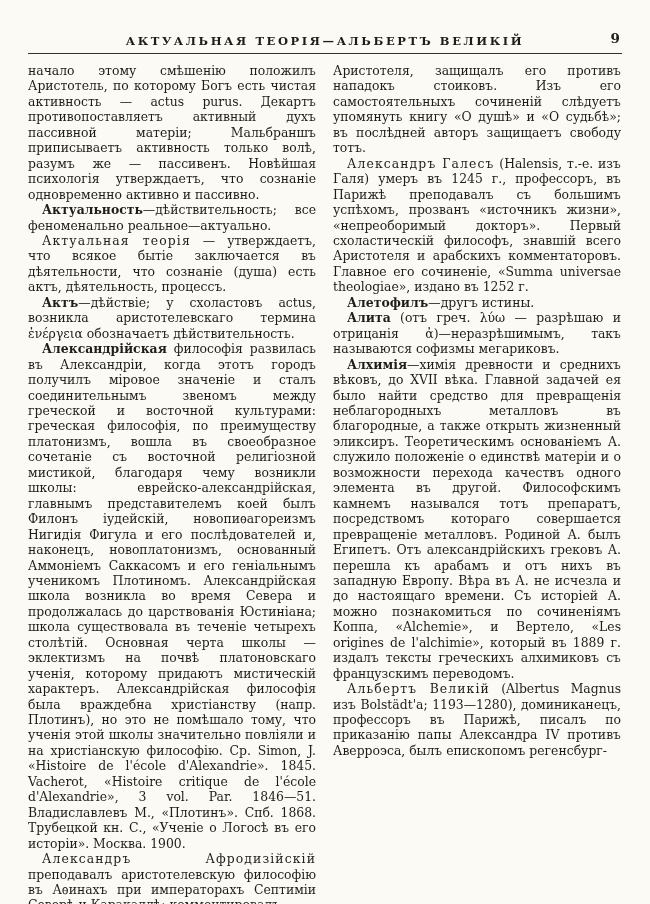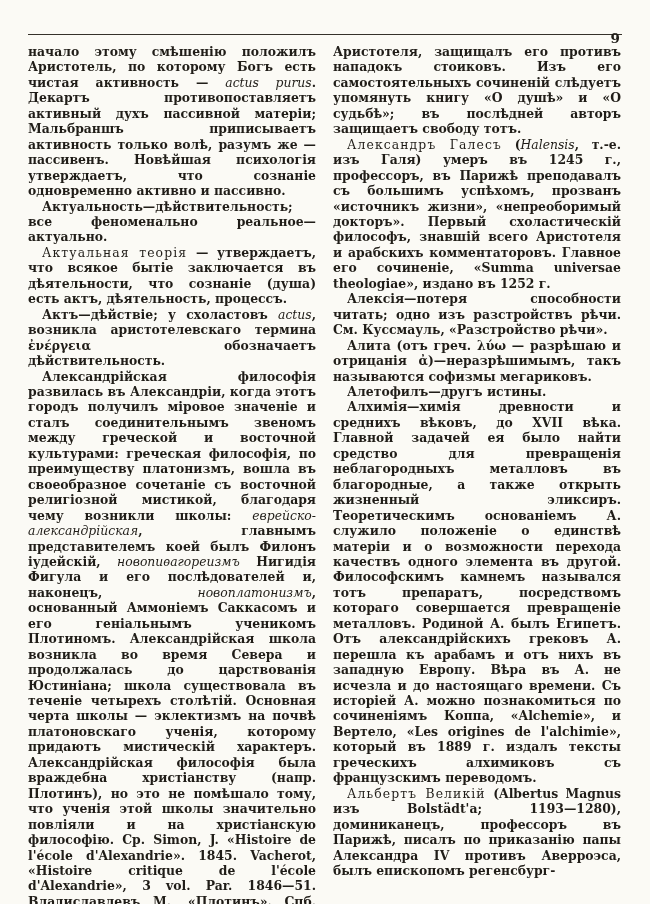--- a/index.html
+++ b/index.html
@@ -42,44 +42,44 @@
   }
   .column {
     width: 288px;
     font-size: 12.4px;
     line-height: 15.45px;
     text-align: justify;
     text-justify: inter-word;
   }
   p.para { margin: 0; }
   p.para.indent { text-indent: 14px; }
-  .seg-n { font-weight: bold; margin-top: 14px; }
+  .seg-n { font-weight: normal; margin-top: 14px; }
   .seg-b { font-weight: bold; }
   .seg-bs { font-weight: normal; letter-spacing: 1.1px; }
-  .seg-i { font-style: italic; }
+  .seg-i { }
 </style>
 </head>
 <body>
 
 <div class="page">
   <div class="running-head">
+    <span class="title">АКТУАЛЬНАЯ ТЕОРІЯ—АЛЬБЕРТЪ ВЕЛИКІЙ</span>
     <span class="pageno">9</span>
   </div>
   <div class="columns">
     <div class="column">
         <p class="para"><span class="seg-n">начало этому смѣшенію положилъ Аристотель, по которому Богъ есть чистая активность — </span><span class="seg-i">actus purus</span><span class="seg-n">. Декартъ противопоставляетъ активный духъ пассивной матеріи; Мальбраншъ приписываетъ активность только волѣ, разумъ же — пассивенъ. Новѣйшая психологія утверждаетъ, что сознаніе одновременно активно и пассивно.</span></p>
         <p class="para indent"><span class="seg-b">Актуальность</span><span class="seg-n">—дѣйствительность; все феноменально реальное—актуально.</span></p>
         <p class="para indent"><span class="seg-bs">Актуальная теорія</span><span class="seg-n"> — утверждаетъ, что всякое бытіе заключается въ дѣятельности, что сознаніе (душа) есть актъ, дѣятельность, процессъ.</span></p>
         <p class="para indent"><span class="seg-b">Актъ</span><span class="seg-n">—дѣйствіе; у схоластовъ </span><span class="seg-i">actus</span><span class="seg-n">, возникла аристотелевскаго термина ἐνέργεια обозначаетъ дѣйствительность.</span></p>
         <p class="para indent"><span class="seg-b">Александрійская</span><span class="seg-n"> философія развилась въ Александріи, когда этотъ городъ получилъ міровое значеніе и сталъ соединительнымъ звеномъ между греческой и восточной культурами: греческая философія, по преимуществу платонизмъ, вошла въ своеобразное сочетаніе съ восточной религіозной мистикой, благодаря чему возникли школы: </span><span class="seg-i">еврейско-александрійская</span><span class="seg-n">, главнымъ представителемъ коей былъ Филонъ іудейскій, </span><span class="seg-i">новопиѳагореизмъ</span><span class="seg-n"> Нигидія Фигула и его послѣдователей и, наконецъ, </span><span class="seg-i">новоплатонизмъ</span><span class="seg-n">, основанный Аммоніемъ Саккасомъ и его геніальнымъ ученикомъ Плотиномъ. Александрійская школа возникла во время Севера и продолжалась до царствованія Юстиніана; школа существовала въ теченіе четырехъ столѣтій. Основная черта школы — эклектизмъ на почвѣ платоновскаго ученія, которому придаютъ мистическій характеръ. Александрійская философія была враждебна христіанству (напр. Плотинъ), но это не помѣшало тому, что ученія этой школы значительно повліяли и на христіанскую философію. Ср. Simon, J. «Histoire de l'école d'Alexandrie». 1845. Vacherot, «Histoire critique de l'école d'Alexandrie», 3 vol. Par. 1846—51. Владиславлевъ М., «Плотинъ». Спб. 1868. Трубецкой кн. С., «Ученіе о Логосѣ въ его исторіи». Москва. 1900.</span></p>
         <p class="para indent"><span class="seg-bs">Александръ Афродизійскій</span><span class="seg-n"> преподавалъ аристотелевскую философію въ Аѳинахъ при императорахъ Септиміи Северѣ и Каракаллѣ; комментировалъ</span></p>
       </div>
     <div class="column">
         <p class="para"><span class="seg-n">Аристотеля, защищалъ его противъ нападокъ стоиковъ. Изъ его самостоятельныхъ сочиненій слѣдуетъ упомянуть книгу «О душѣ» и «О судьбѣ»; въ послѣдней авторъ защищаетъ свободу тотъ.</span></p>
         <p class="para indent"><span class="seg-bs">Александръ Галесъ</span><span class="seg-n"> (</span><span class="seg-i">Halensis</span><span class="seg-n">, т.-е. изъ Галя) умеръ въ 1245 г., профессоръ, въ Парижѣ преподавалъ съ большимъ успѣхомъ, прозванъ «источникъ жизни», «непреоборимый докторъ». Первый схоластическій философъ, знавшій всего Аристотеля и арабскихъ комментаторовъ. Главное его сочиненіе, «Summa universae theologiae», издано въ 1252 г.</span></p>
-        <p class="para indent"><span class="seg-b">Алексія</span><span class="seg-n">—потеря способности читать; одно изъ разстройствъ рѣчи. См. Куссмауль, «Разстройство рѣчи».</span></p>
+        <p class="para indent"><span class="seg-b">Алетофилъ</span><span class="seg-n">—другъ истины.</span></p>
         <p class="para indent"><span class="seg-b">Алита</span><span class="seg-n"> (отъ греч. λύω — разрѣшаю и отрицанія ἀ)—неразрѣшимымъ, такъ называются софизмы мегариковъ.</span></p>
-        <p class="para indent"><span class="seg-b">Алетофилъ</span><span class="seg-n">—другъ истины.</span></p>
         <p class="para indent"><span class="seg-b">Алхимія</span><span class="seg-n">—химія древности и среднихъ вѣковъ, до XVII вѣка. Главной задачей ея было найти средство для превращенія неблагородныхъ металловъ въ благородные, а также открыть жизненный эликсиръ. Теоретическимъ основаніемъ А. служило положеніе о единствѣ матеріи и о возможности перехода качествъ одного элемента въ другой. Философскимъ камнемъ назывался тотъ препаратъ, посредствомъ котораго совершается превращеніе металловъ. Родиной А. былъ Египетъ. Отъ александрійскихъ грековъ А. перешла къ арабамъ и отъ нихъ въ западную Европу. Вѣра въ А. не исчезла и до настоящаго времени. Съ исторіей А. можно познакомиться по сочиненіямъ Коппа, «Alchemie», и Вертело, «Les origines de l'alchimie», который въ 1889 г. издалъ тексты греческихъ алхимиковъ съ французскимъ переводомъ.</span></p>
         <p class="para indent"><span class="seg-bs">Альбертъ Великій</span><span class="seg-n"> (Albertus Magnus изъ Bolstädt'a; 1193—1280), доминиканецъ, профессоръ въ Парижѣ, писалъ по приказанію папы Александра IV противъ Аверроэса, былъ епископомъ регенсбург-</span></p>
       </div>
   </div>
 </div>
 
 </body></html>

